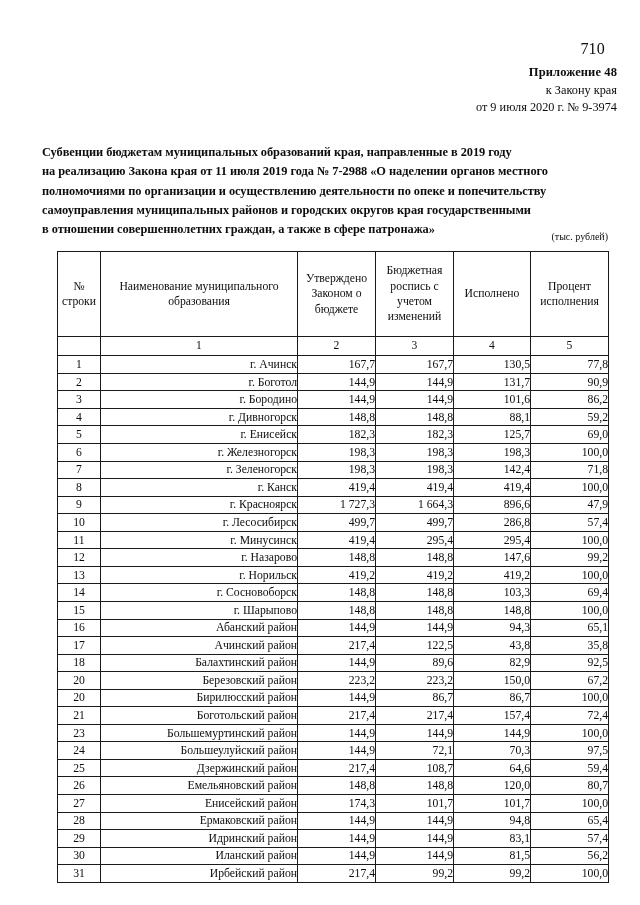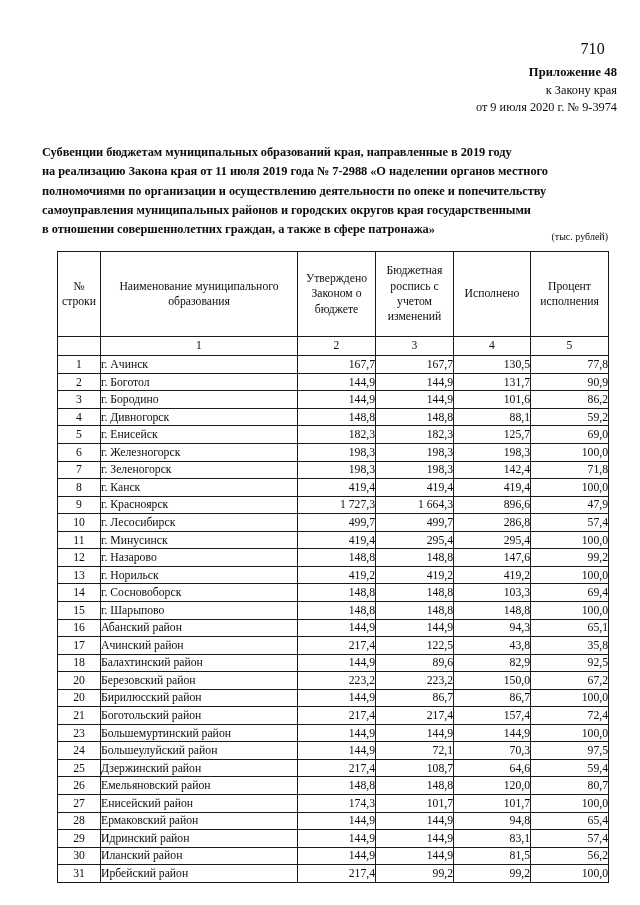--- a/index.html
+++ b/index.html
@@ -114,21 +114,21 @@
   }
   tbody td {
     height: 16.55px;
     line-height: 15px;
     font-size: 11.7px;
   }
   td.n {
     text-align: center;
   }
   td.nm {
-    text-align: left;
+    text-align: right;
     padding-left: 5px;
   }
   td.v {
     text-align: right;
     padding-right: 4px;
   }
 </style>
 </head>
 <body>
 

